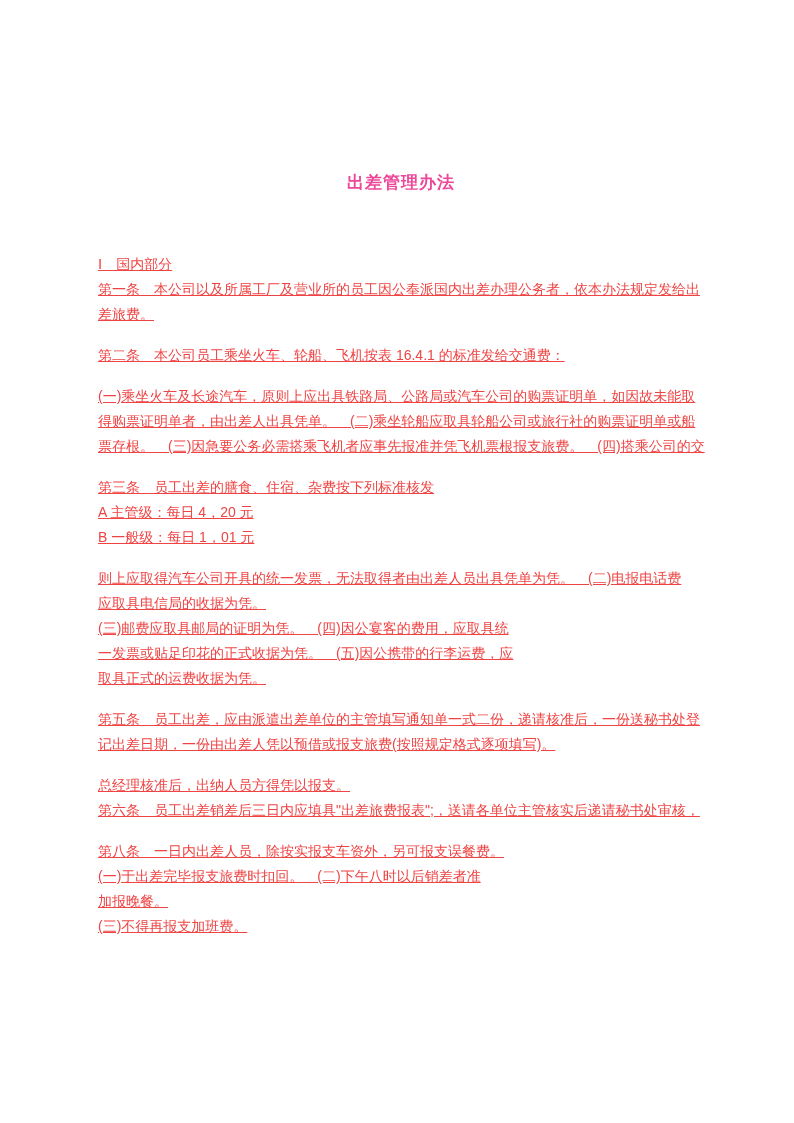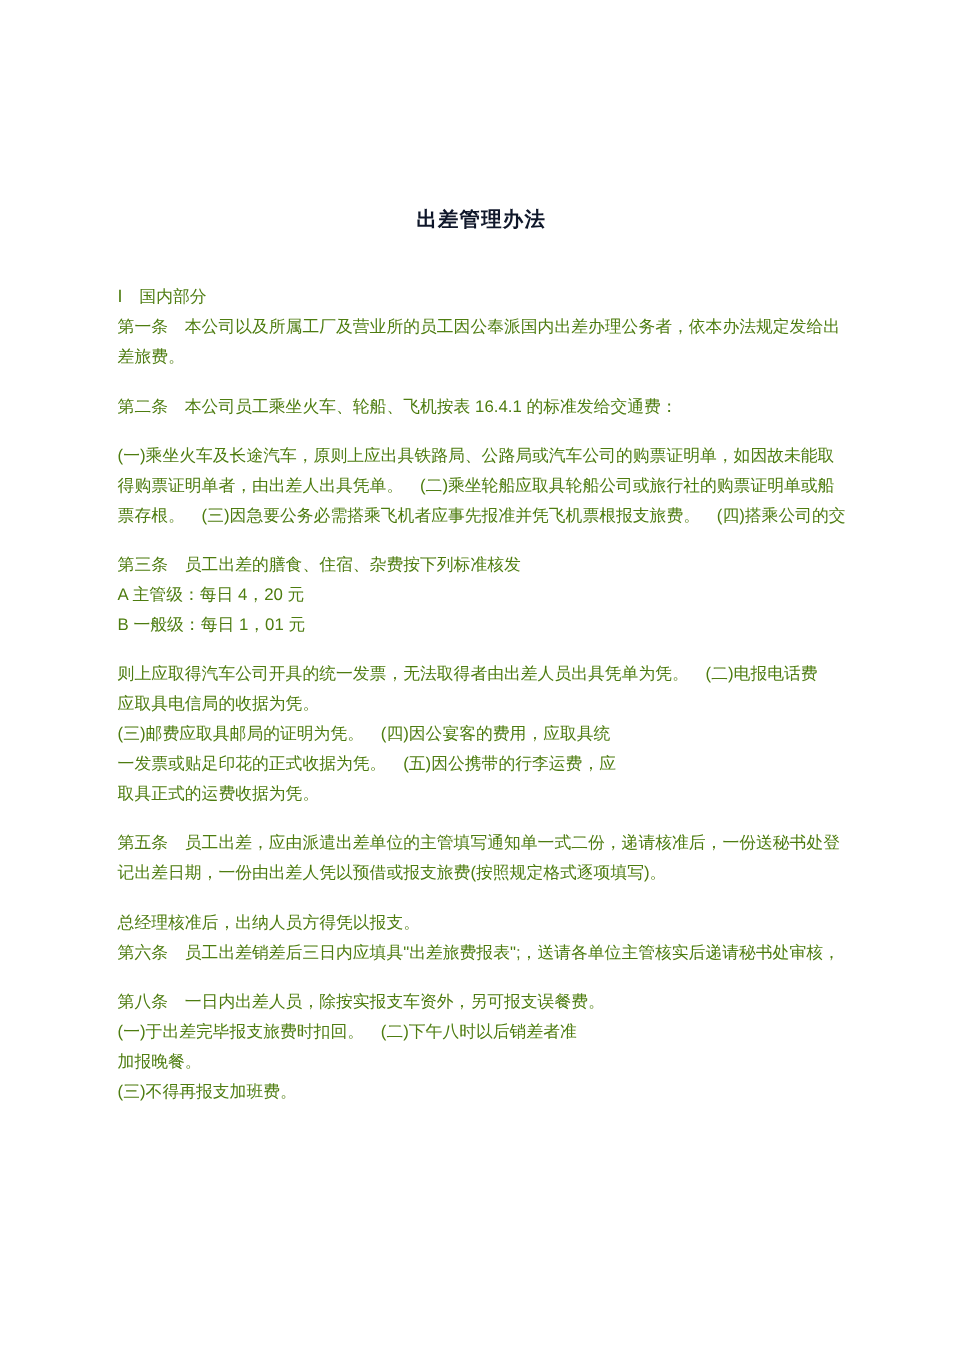--- a/index.html
+++ b/index.html
@@ -12,27 +12,28 @@
     background: #ffffff;
     padding: 172px 90px 0 98px;
     font-family: "Liberation Sans", "DejaVu Sans", sans-serif;
     overflow: hidden;
   }
   .doc-title {
     text-align: center;
     font-size: 17px;
     font-weight: bold;
     line-height: 22px;
-    color: #0f172a;
+    color: #ec4899;
     letter-spacing: 1px;
   }
   .doc-body {
-    margin-top: 41px;
+    margin-top: 58px;
     font-size: 14px;
-    color: #4d7c0f;
+    color: #ef4444;
+    text-decoration: underline;
   }
   .block { margin-bottom: 16px; }
   .line {
     line-height: 25px;
     white-space: nowrap;
   }
 </style>
 </head>
 <body>
 

